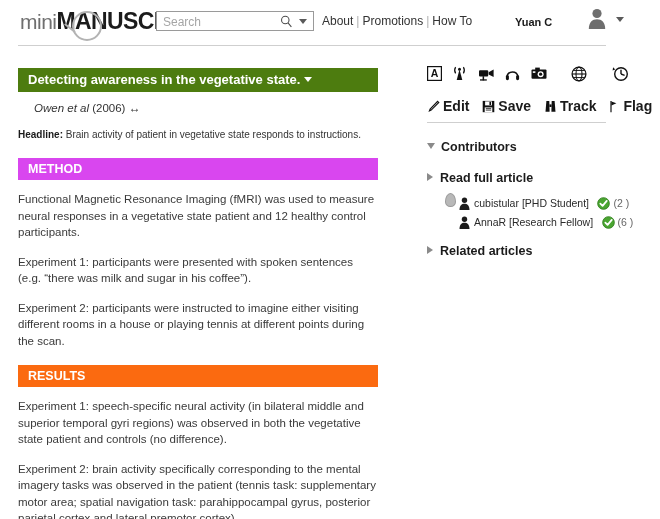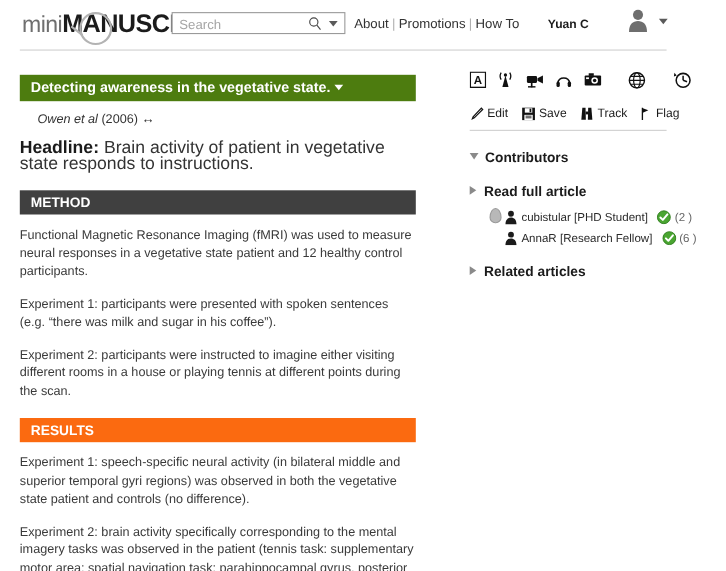--- a/index.html
+++ b/index.html
@@ -117,21 +117,21 @@
     color: #333;
     text-decoration: none;
   }
   .topnav .sep {
     color: #b0b0b0;
     padding: 0 3px;
   }
 
   .user-area {
     position: absolute;
-    left: 498px;
+    left: 515px;
     top: 7px;
     white-space: nowrap;
   }
   .user-name {
     display: inline-block;
     font-size: 11px;
     font-weight: bold;
     color: #1b1b1b;
     vertical-align: middle;
     padding-top: 8px;
@@ -179,21 +179,21 @@
     font-size: 12.5px;
     font-weight: bold;
     box-sizing: border-box;
   }
   .bar-title {
     background: #4d7c0f;
     height: 24px;
     line-height: 24px;
     font-size: 13px;
   }
-  .bar-method  { background: #404040; margin-top: 16px; }
+  .bar-method  { background: #d946ef; margin-top: 16px; }
   .bar-results { background: #fb6a10; margin-top: 16px; }
 
   .bar .caret-down {
     display: inline-block;
     margin-left: 4px;
     width: 0; height: 0;
     border-left: 4px solid transparent;
     border-right: 4px solid transparent;
     border-top: 5px solid #ffffff;
     vertical-align: 2px;
@@ -203,21 +203,21 @@
     margin: 9px 0 0 16px;
     font-size: 11.5px;
     color: #333;
   }
   .cite .arrows {
     font-size: 12px;
     letter-spacing: -1px;
   }
   .headline {
     margin: 12px 0 0 0;
-    font-size: 16px;
+    font-size: 10px;
     color: #333;
     line-height: 15px;
   }
   .headline b { color: #1b1b1b; }
 
   .para {
     margin: 11px 0 0 0;
     font-size: 11.5px;
     line-height: 16.5px;
     color: #3a3a3a;
@@ -239,22 +239,22 @@
   .icon-row .ic {
     display: inline-block;
     vertical-align: middle;
     margin-right: 6px;
   }
   .icon-row .ic.gap { margin-left: 14px; }
 
   .action-row {
     margin-top: 9px;
     white-space: nowrap;
-    font-size: 11px;
-    font-weight: normal;
+    font-size: 14px;
+    font-weight: bold;
     color: #1b1b1b;
   }
   .action {
     display: inline-block;
     margin-right: 9px;
     white-space: nowrap;
   }
   .action .glyph {
     display: inline-block;
     vertical-align: middle;

